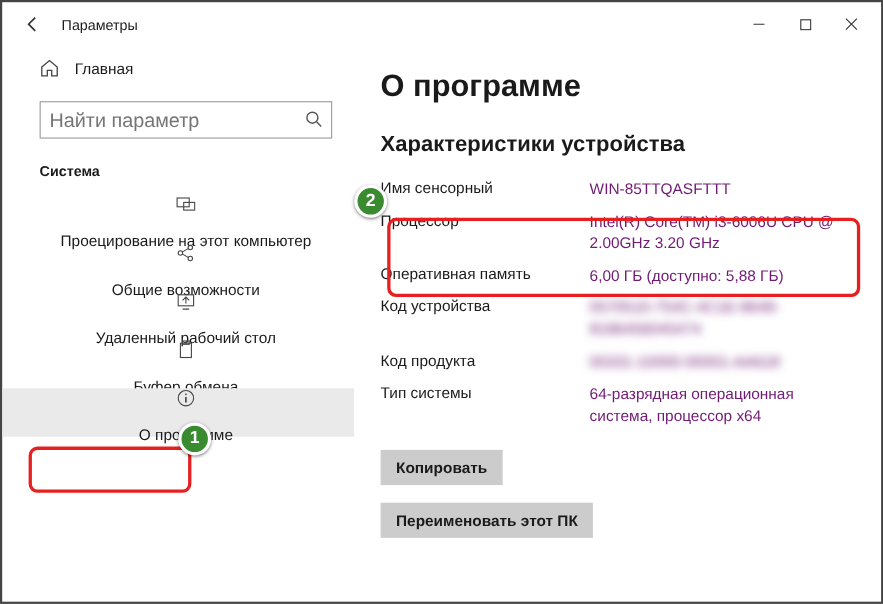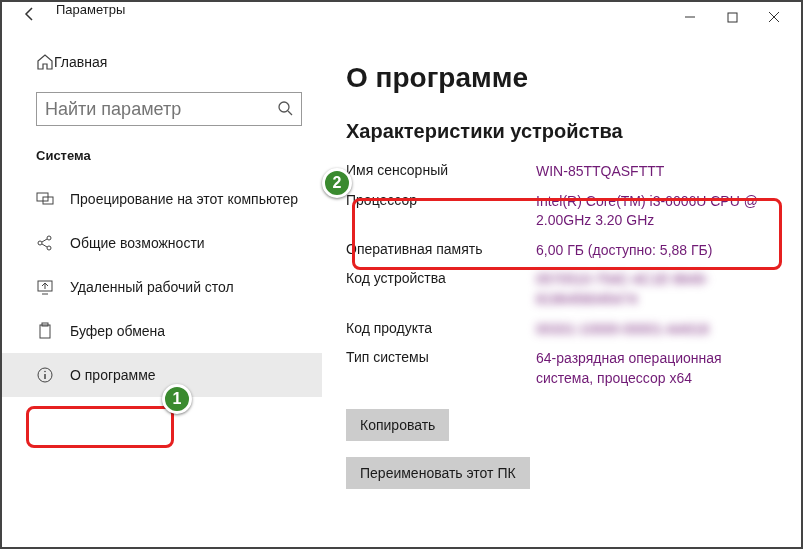--- a/index.html
+++ b/index.html
@@ -1,50 +1,50 @@
 <!DOCTYPE html>
 <html><head>
 <meta charset="utf-8">
 <style>
   * { box-sizing: border-box; margin: 0; padding: 0; }
   body { font-family: "Segoe UI", Arial, sans-serif; font-size: 14px; color: #1a1a1a; background: #fff; }
   .window { width: 803px; height: 549px; border: 2px solid #444; position: relative; overflow: hidden; background: #fff; display: flex; flex-direction: column; }
 
-  .titlebar { height: 40px; display: flex; align-items: flex-start; padding: 0 6px 0 16px; }
+  .titlebar { height: 40px; display: flex; align-items: center; padding: 0 6px 0 16px; }
   .back-btn { width: 24px; height: 24px; display:flex; align-items:center; justify-content:center; cursor:pointer; color:#333; }
   .title { margin-left: 14px; font-size: 13px; }
   .tb-spacer { flex: 1; }
   .win-controls { display:flex; }
   .win-btn { width: 42px; height: 30px; display:flex; align-items:center; justify-content:center; cursor:pointer; color:#333; }
 
   .body { flex:1; display:flex; overflow:hidden; }
 
   .sidebar { width: 320px; padding: 0 0 0 0; overflow-y:auto; }
-  .home-row { display:flex; align-items:center; height: 40px; padding:0 20px 0 34px; cursor:pointer; }
+  .home-row { display:flex; align-items:center; height: 40px; padding:0 20px 0 34px; cursor:pointer; gap:14px; }
   .search-wrap { margin: 10px 20px 18px 34px; }
   .search { width: 100%; height: 34px; border: 1px solid #999; background:#fff; display:flex; align-items:center; padding:0 8px; }
   .search input { flex:1; border:none; outline:none; font-size:18px; background:transparent; }
   .search-icon { color:#555; }
 
   .section-title { font-size: 13px; font-weight: 600; padding: 4px 20px 14px 34px; }
 
-  .nav-item { display:flex; align-items:center; height: 44px; padding:0 20px 0 34px; cursor:pointer; gap:16px; font-size:14px; color:#1a1a1a; position:relative; }
+  .nav-item { display:flex; align-items:center; height: 44px; padding:0 20px 0 34px; cursor:pointer; gap:16px; font-size:14px; color:#1a1a1a; position:relative;flex-direction:column; }
   .nav-item.active { background:#eaeaea; }
   .nav-icon { width:18px; height:18px; flex-shrink:0; display:flex; align-items:center; justify-content:center; color:#444; }
 
   .content { flex:1; padding: 20px 28px 0 24px; overflow-y:auto; }
   .h1 { font-size: 28px; font-weight: 600; margin-bottom: 26px; }
   .h2 { font-size: 20px; font-weight: 600; margin-bottom: 14px; }
 
   .spec-row { display:flex; padding: 5px 0; }
   .spec-label { width: 190px; flex-shrink:0; font-size:14px; }
   .spec-value { flex:1; font-size:14px; color:#701a75; line-height:1.4; }
   .blur { filter: blur(4px); user-select:none; }
 
-  .btn { display:inline-block; background:#ccc; color:#1a1a1a; font-size:14px; padding: 8px 14px; margin-top:16px; margin-right:10px; cursor:pointer; border:none; }
+  .btn { display:inline-block; background:#ccc; color:#1a1a1a; font-size:14px; padding: 8px 14px; margin-top:16px; margin-right:10px; cursor:pointer; border:none;font-weight:bold; }
 
   
   .callout { position:absolute; width:30px; height:30px; border-radius:50%; background:#3a8a2f; border:3px solid #fff; box-shadow:0 1px 3px rgba(0,0,0,0.5); color:#fff; font-weight:bold; font-size:16px; display:flex; align-items:center; justify-content:center; z-index:50; }
   .redbox { position:absolute; border:3px solid #e62020; border-radius:8px; z-index:40; pointer-events:none; }
 </style>
 </head>
 <body>
 
 <div class="window">
 

